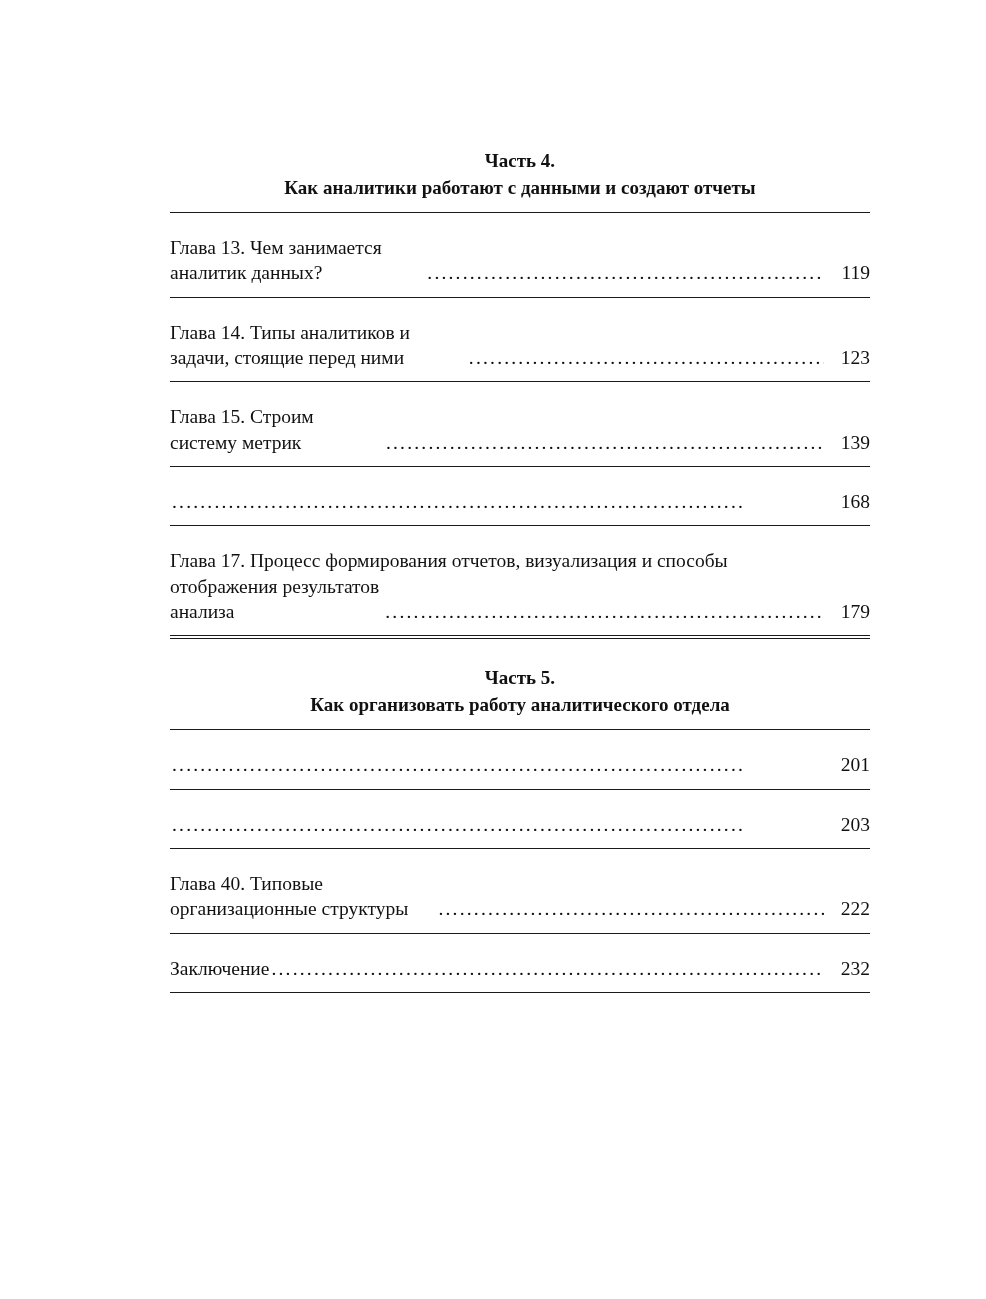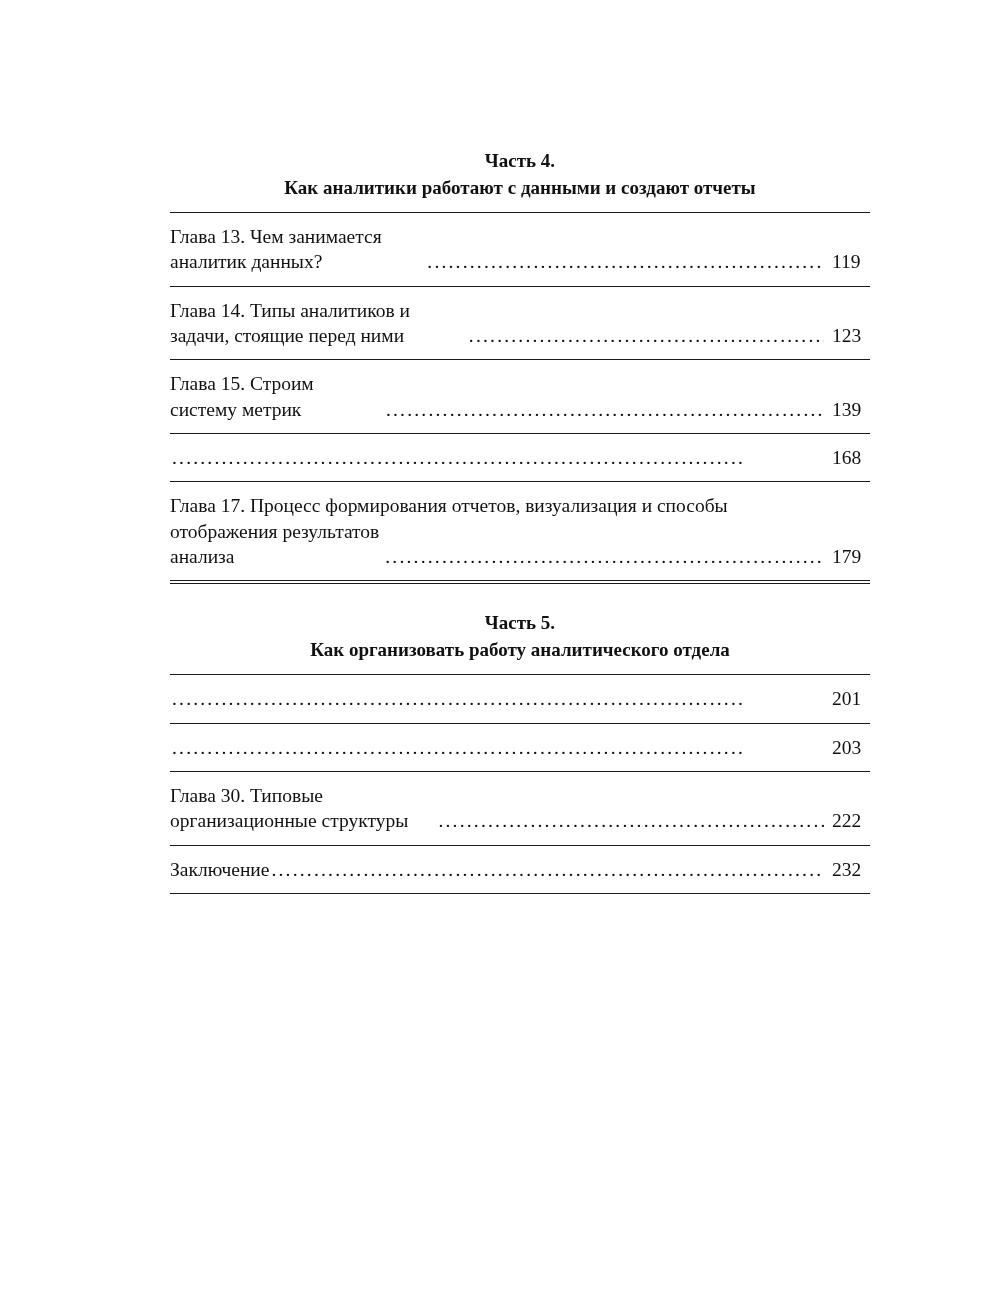--- a/index.html
+++ b/index.html
@@ -43,21 +43,21 @@
     display: block;
   }
   .part-block {
     margin-bottom: 2px;
   }
   .entry {
     display: flex;
     align-items: flex-end;
     font-size: 19.5px;
     line-height: 1.30;
-    padding: 11px 0 11px 0;
+    padding: 22px 0 11px 0;
     border-bottom: 1px solid #1a1a1a;
     position: relative;
   }
   .entry-title {
     flex: 0 1 auto;
     white-space: normal;
     max-width: 630px;
   }
   .dots {
     flex: 1 1 auto;
@@ -65,21 +65,21 @@
     white-space: nowrap;
     letter-spacing: 2.2px;
     font-size: 19.5px;
     margin: 0 4px 0 2px;
     color: #111;
     min-width: 10px;
   }
   .page-num {
     flex: 0 0 auto;
     font-size: 19.5px;
-    text-align: left;
+    text-align: right;
     min-width: 38px;
     padding-left: 4px;
   }
   
   .entry.multiline {
     display: block;
   }
   .entry.multiline .inner-first {
     display: block;
   }
@@ -157,21 +157,21 @@
         <span class="dots">.................................................................................</span>
         <span class="page-num">201</span>
       </div>
 
       <div class="entry">
         <span class="dots">.................................................................................</span>
         <span class="page-num">203</span>
       </div>
 
       <div class="entry">
-        <span class="entry-title">Глава 30. Типовые организационные структуры</span>
+        <span class="entry-title">Глава 40. Типовые организационные структуры</span>
         <span class="dots">.................................................................................</span>
         <span class="page-num">222</span>
       </div>
 
       <div class="entry">
         <span class="entry-title">Заключение</span>
         <span class="dots">.................................................................................</span>
         <span class="page-num">232</span>
       </div>
     </div>

